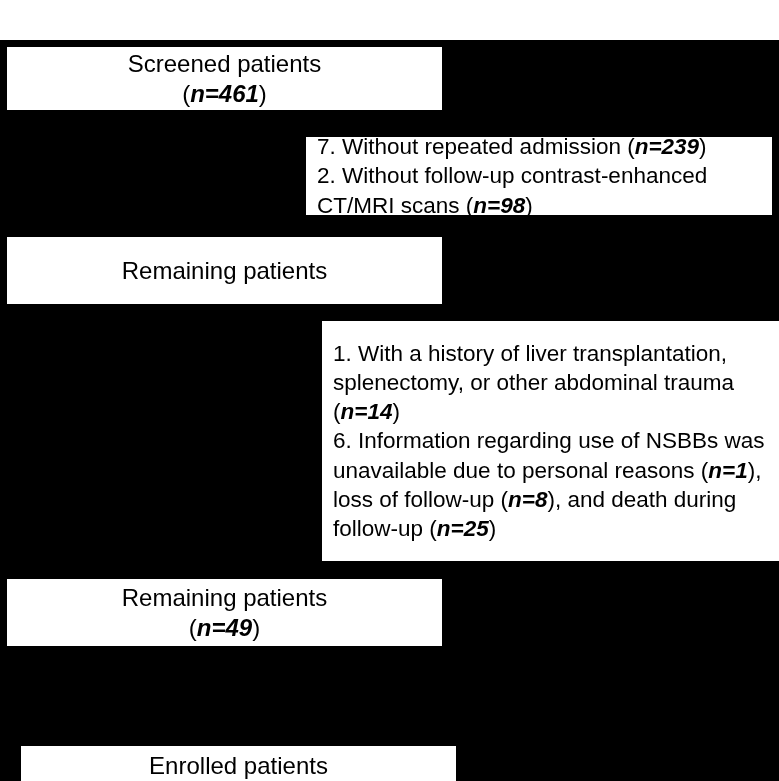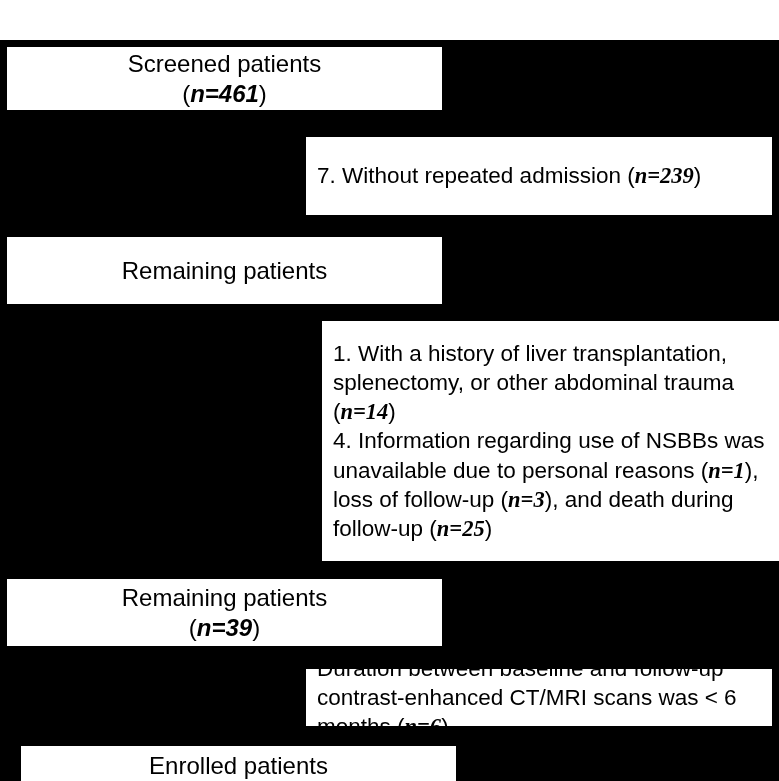--- a/index.html
+++ b/index.html
@@ -61,21 +61,20 @@
     flex-direction: column;
     justify-content: center;
   }
   .excl-text {
     font-size: 22.5px;
     line-height: 1.30;
   }
   .excl-text i {
     font-style: italic;
     font-weight: bold;
-    font-family: Liberation Serif, serif;
   }
 
   
   .trunk {
     position: absolute;
     width: 6px;
     background: #000000;
     z-index: 1;
   }
   .arrow-down {
@@ -150,38 +149,36 @@
     <span class="dash-head"></span>
   </div>
 
   <div class="node-box" style="left:3px; top:3px; width:443px; height:71px;">
     <div class="node-line">Screened patients</div>
     <div class="node-count"><span>(</span><b>n=461</b><span>)</span></div>
   </div>
 
   <div class="excl-box" style="left:302px; top:93px; width:474px; height:86px;">
     <div class="excl-text"><span>7. Without repeated admission (</span><i>n=239</i><span>)</span></div>
+    <div class="excl-text"><span>2. Without follow-up contrast-enhanced CT/MRI scans (</span><i>n=98</i><span>)</span></div>
   </div>
 
   <div class="node-box" style="left:3px; top:193px; width:443px; height:75px;">
     <div class="node-line">Remaining patients</div>
   </div>
 
   <div class="excl-box" style="left:318px; top:277px; width:474px; height:248px;">
     <div class="excl-text"><span>1. With a history of liver transplantation, splenectomy, or other abdominal trauma (</span><i>n=14</i><span>)</span></div>
-    <div class="excl-text"><span>4. Information regarding use of NSBBs was unavailable due to personal reasons (</span><i>n=1</i><span>), loss of follow-up (</span><i>n=3</i><span>), and death during follow-up (</span><i>n=25</i><span>)</span></div>
+    <div class="excl-text"><span>6. Information regarding use of NSBBs was unavailable due to personal reasons (</span><i>n=1</i><span>), loss of follow-up (</span><i>n=8</i><span>), and death during follow-up (</span><i>n=25</i><span>)</span></div>
   </div>
 
   <div class="node-box" style="left:3px; top:535px; width:443px; height:75px;">
     <div class="node-line">Remaining patients</div>
-    <div class="node-count"><span>(</span><b>n=39</b><span>)</span></div>
+    <div class="node-count"><span>(</span><b>n=49</b><span>)</span></div>
   </div>
 
-  <div class="excl-box" style="left:302px; top:625px; width:474px; height:65px;">
-    <div class="excl-text"><span>Duration between baseline and follow-up contrast-enhanced CT/MRI scans was &lt; 6 months (</span><i>n=6</i><span>)</span></div>
-  </div>
 
   <div class="node-box" style="left:17px; top:702px; width:443px; height:76px;">
     <div class="node-line">Enrolled patients</div>
     <div class="node-count"><span>(</span><b>n=43</b><span>)</span></div>
   </div>
 
 </div>
 
 </body></html>

